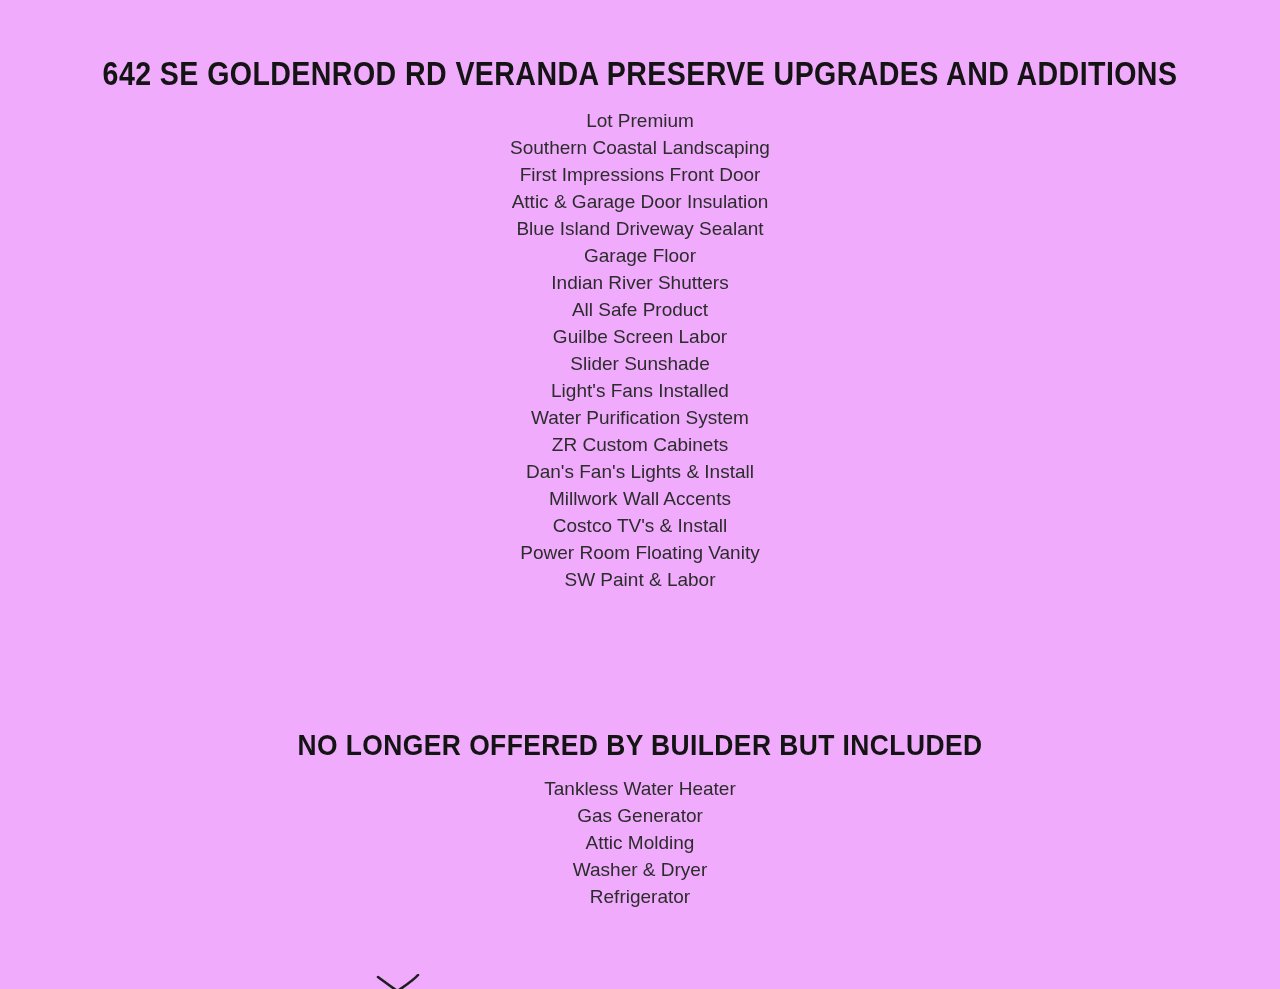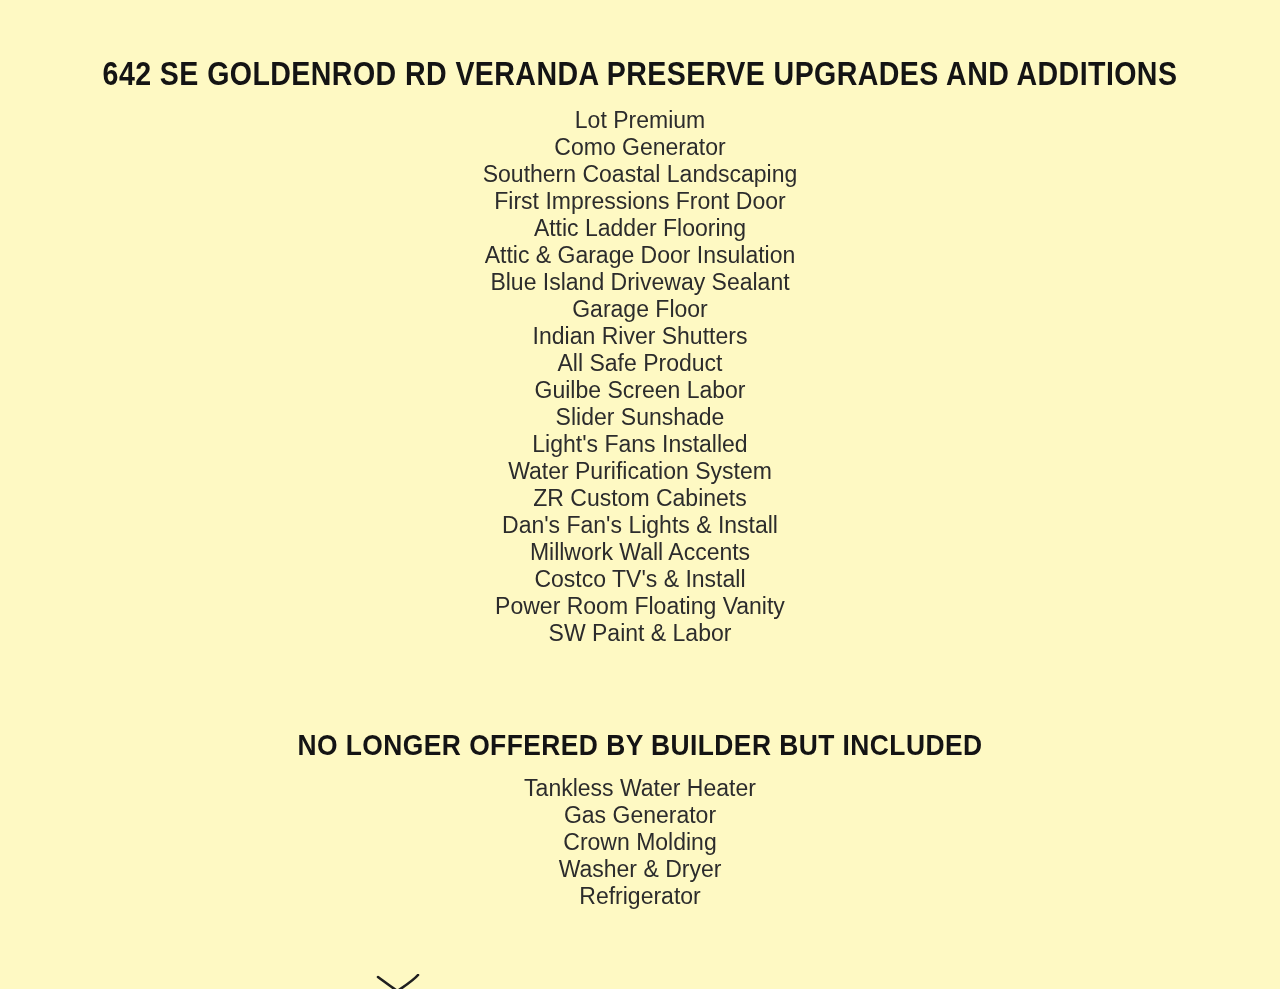--- a/index.html
+++ b/index.html
@@ -4,21 +4,21 @@
 <style>
   html, body {
     margin: 0;
     padding: 0;
     background: #ffffff;
   }
   .doc {
     position: relative;
     width: 1280px;
     height: 989px;
-    background: #fef9c3;
+    background: #f0abfc;
     overflow: hidden;
     font-family: "Liberation Sans", sans-serif;
   }
   .title {
     position: absolute;
     top: 56px;
     left: 0;
     width: 100%;
     text-align: center;
     font-size: 34px;
@@ -43,21 +43,21 @@
     transform: scaleX(0.88);
     transform-origin: 50% 50%;
     white-space: nowrap;
     letter-spacing: 0.5px;
   }
   .list {
     position: absolute;
     left: 0;
     width: 100%;
     text-align: center;
-    font-size: 23px;
+    font-size: 19px;
     line-height: 27px;
     color: #2c2c2c;
   }
   .list-upgrades { top: 107px; }
   .list-included { top: 775px; }
   .li { white-space: nowrap; }
   .x-mark {
     position: absolute;
     left: 372px;
     top: 974px;
@@ -65,24 +65,22 @@
 </style>
 </head>
 <body>
 
 <div class="doc">
 
   <div class="title">642 SE GOLDENROD RD VERANDA PRESERVE UPGRADES AND ADDITIONS</div>
 
   <div class="list list-upgrades">
     <div class="li">Lot Premium</div>
-    <div class="li">Como Generator</div>
     <div class="li">Southern Coastal Landscaping</div>
     <div class="li">First Impressions Front Door</div>
-    <div class="li">Attic Ladder Flooring</div>
     <div class="li">Attic &amp; Garage Door Insulation</div>
     <div class="li">Blue Island Driveway Sealant</div>
     <div class="li">Garage Floor</div>
     <div class="li">Indian River Shutters</div>
     <div class="li">All Safe Product</div>
     <div class="li">Guilbe Screen Labor</div>
     <div class="li">Slider Sunshade</div>
     <div class="li">Light's Fans Installed</div>
     <div class="li">Water Purification System</div>
     <div class="li">ZR Custom Cabinets</div>
@@ -91,21 +89,21 @@
     <div class="li">Costco TV's &amp; Install</div>
     <div class="li">Power Room Floating Vanity</div>
     <div class="li">SW Paint &amp; Labor</div>
   </div>
 
   <div class="subtitle">NO LONGER OFFERED BY BUILDER BUT INCLUDED</div>
 
   <div class="list list-included">
     <div class="li">Tankless Water Heater</div>
     <div class="li">Gas Generator</div>
-    <div class="li">Crown Molding</div>
+    <div class="li">Attic Molding</div>
     <div class="li">Washer &amp; Dryer</div>
     <div class="li">Refrigerator</div>
   </div>
 
   <svg class="x-mark" width="52" height="20" viewBox="0 0 52 20">
     <path d="M6 3 C 14 9, 24 16, 32 22" stroke="#1f1f1f" stroke-width="2.6" fill="none" stroke-linecap="round"></path>
     <path d="M46 1 C 40 8, 28 15, 18 22" stroke="#1f1f1f" stroke-width="2.6" fill="none" stroke-linecap="round"></path>
   </svg>
 
 </div>

